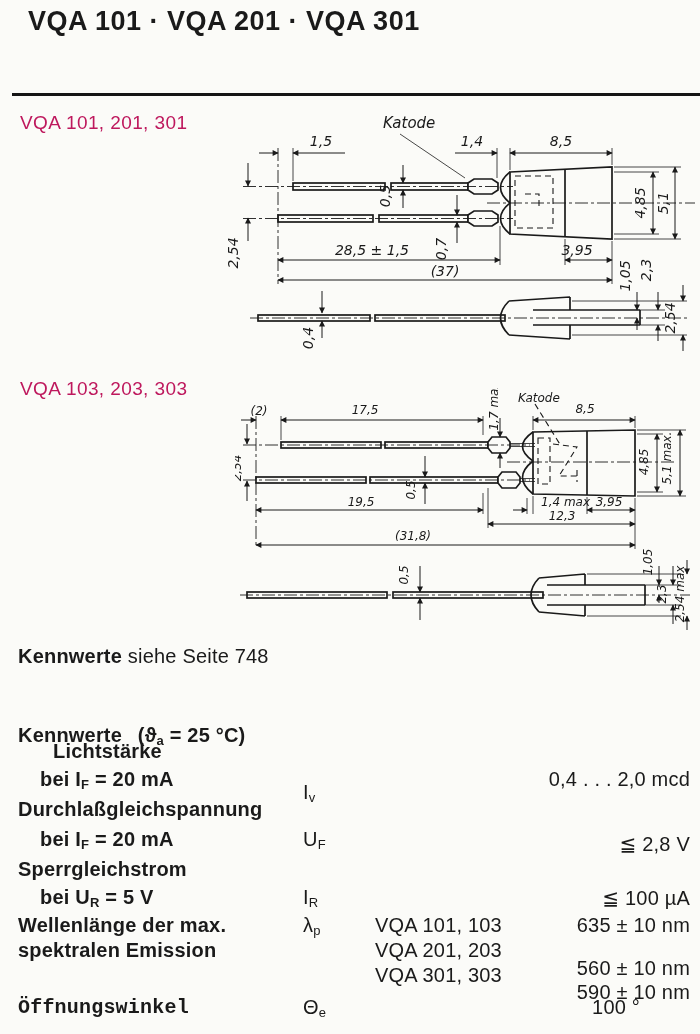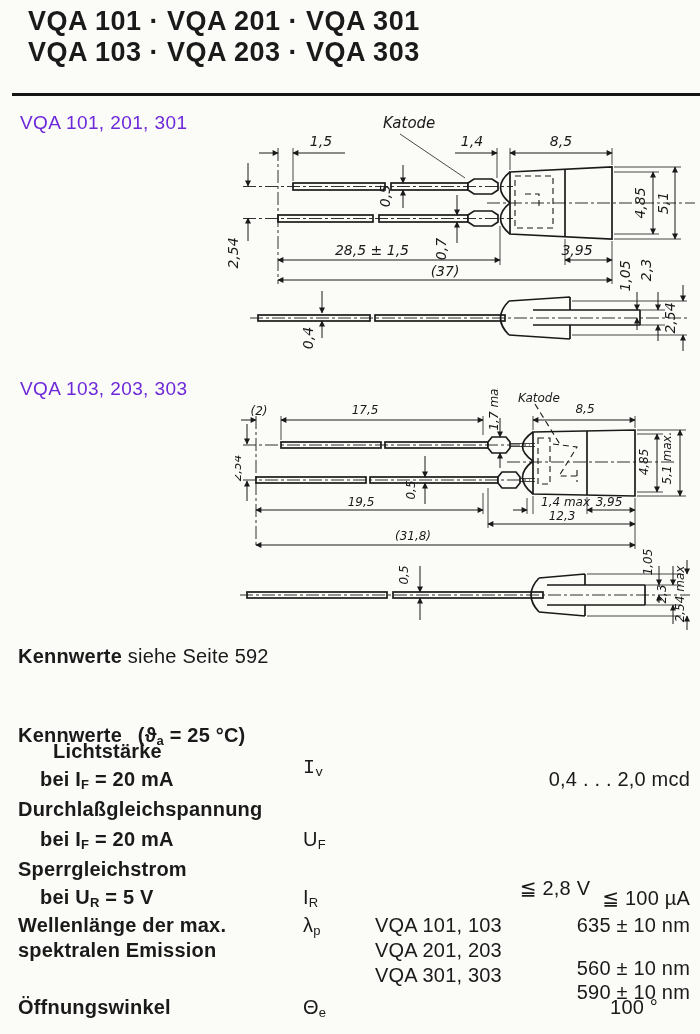--- a/index.html
+++ b/index.html
@@ -1,48 +1,47 @@
 <!DOCTYPE html>
 <html><head>
 <meta charset="utf-8">
 <style>
   html,body{margin:0;padding:0;background:#e8e8e6;}
   .sheet{position:relative;width:700px;height:1034px;background:#fbfbf8;color:#1a1a1a;
          font-family:"Liberation Sans",sans-serif;overflow:hidden;}
   .abs{position:absolute;}
   .title{left:28px;top:6px;font-size:27px;font-weight:700;letter-spacing:.5px;line-height:31px;white-space:nowrap;}
   .rule{left:12px;top:93px;width:688px;height:3px;background:#151515;}
-  .seclab{font-size:19px;font-weight:400;letter-spacing:.4px;color:#6d28d9;}
+  .seclab{font-size:19px;font-weight:400;letter-spacing:.4px;color:#be185d;}
   .txt{font-size:20px;letter-spacing:.2px;white-space:nowrap;}
   .b{font-weight:700;}
   sub{font-size:13px;vertical-align:-3px;font-weight:inherit;}
   .c-param{position:absolute;left:18px;}
   .c-cond{position:absolute;left:40px;}
   .c-sym{position:absolute;left:303px;}
   .c-var{position:absolute;left:375px;}
   .c-val{position:absolute;left:420px;width:270px;text-align:right;}
-  .c-val-angle{position:absolute;left:416px;width:242px;text-align:right;}
+  .c-val-angle{position:absolute;left:398px;width:242px;text-align:right;}
   svg{position:absolute;}
   .o{fill:none;stroke:#1a1a1a;stroke-width:1.7;}
   .of{fill:#fbfbf8;stroke:#1a1a1a;stroke-width:1.7;}
   .e{fill:none;stroke:#1a1a1a;stroke-width:.8;}
   .d{fill:none;stroke:#1a1a1a;stroke-width:1;}
   .cl{fill:none;stroke:#1a1a1a;stroke-width:.9;stroke-dasharray:13 3 3 3;}
   .dsh{fill:none;stroke:#1a1a1a;stroke-width:1.1;stroke-dasharray:6 4;}
   .lab{font:italic 14px "DejaVu Sans",sans-serif;fill:#1a1a1a;}
   .labk{font:italic 15px "DejaVu Sans",sans-serif;fill:#1a1a1a;}
   .labs{font:italic 12px "DejaVu Sans",sans-serif;fill:#1a1a1a;}
 </style>
 </head>
 <body>
 
 <div class="sheet">
 
   <div class="abs title" style="top:6px;">VQA 101 · VQA 201 · VQA 301</div>
-  <div class="abs title" style="top:37px;">VQA 103 · VQA 203 · VQA 303</div>
   <div class="abs rule"></div>
 
   <div class="abs seclab" style="left:20px;top:112px;">VQA 101, 201, 301</div>
 
   <svg style="left:225px;top:108px;" width="475" height="262" viewBox="0 0 475 262">
     <defs>
       <marker id="ar1" viewBox="0 0 10 10" refX="9" refY="5" markerWidth="9" markerHeight="6" orient="auto-start-reverse">
         <path d="M0,0 L10,5 L0,10 z" fill="#1a1a1a"></path>
       </marker>
     </defs>
@@ -196,53 +195,53 @@
     <text class="labs" transform="translate(413,74) rotate(-90)" text-anchor="middle">4,85</text>
     <text class="labs" transform="translate(436,70) rotate(-90)" text-anchor="middle">5,1 max.</text>
     <text class="labs" transform="translate(173,187) rotate(-90)" text-anchor="middle">0,5</text>
     <text class="labs" transform="translate(417,174) rotate(-90)" text-anchor="middle">1,05</text>
     <text class="labs" transform="translate(431,206) rotate(-90)" text-anchor="middle">2,3</text>
     <text class="labs" transform="translate(449,206) rotate(-90)" text-anchor="middle">2,54 max</text>
   </svg>
 
   <div class="abs txt" style="left:18px;top:645px;">
     <span class="b">Kennwerte</span>
-    <span>siehe Seite 592</span>
+    <span>siehe Seite 748</span>
   </div>
 
   <div class="abs txt" style="left:18px;top:708px;margin-top:16px;">
     <span class="b">Kennwerte</span>
     <span class="b" style="margin-left:10px;"><span>(ϑ</span><sub>a</sub><span> = 25 °C)</span></span>
   </div>
 
   <div class="abs txt b c-param" style="top:740px;margin-left:35px;">Lichtstärke</div>
 
   <div class="abs txt b c-cond" style="top:768px;"><span>bei I</span><sub>F</sub><span> = 20 mA</span></div>
-  <div class="abs txt c-sym" style="top:756px;font-family:Liberation Mono, monospace;"><span>I</span><sub>v</sub></div>
+  <div class="abs txt c-sym" style="top:781px;"><span>I</span><sub>v</sub></div>
   <div class="abs txt c-val" style="top:768px;text-align:right;">0,4 . . . 2,0 mcd</div>
 
   <div class="abs txt b c-param" style="top:798px;">Durchlaßgleichspannung</div>
 
   <div class="abs txt b c-cond" style="top:828px;"><span>bei I</span><sub>F</sub><span> = 20 mA</span></div>
   <div class="abs txt c-sym" style="top:828px;"><span>U</span><sub>F</sub></div>
-  <div class="abs txt c-val" style="top:876px;text-align:center;">≦ 2,8 V</div>
+  <div class="abs txt c-val" style="top:832px;">≦ 2,8 V</div>
 
   <div class="abs txt b c-param" style="top:858px;">Sperrgleichstrom</div>
 
   <div class="abs txt b c-cond" style="top:886px;"><span>bei U</span><sub>R</sub><span> = 5 V</span></div>
   <div class="abs txt c-sym" style="top:886px;"><span>I</span><sub>R</sub></div>
   <div class="abs txt c-val" style="top:886px;">≦ 100 µA</div>
 
   <div class="abs txt b c-param" style="top:939px;">spektralen Emission</div>
   <div class="abs txt b c-param" style="top:914px;">Wellenlänge der max.</div>
   <div class="abs txt c-sym" style="top:914px;"><span>λ</span><sub>p</sub></div>
   <div class="abs txt c-var" style="top:914px;text-align:center;">VQA 101, 103</div>
   <div class="abs txt c-val" style="top:914px;">635 ± 10 nm</div>
   <div class="abs txt c-var" style="top:939px;">VQA 201, 203</div>
   <div class="abs txt c-val" style="top:939px;margin-top:18px;">560 ± 10 nm</div>
   <div class="abs txt c-var" style="top:964px;">VQA 301, 303</div>
   <div class="abs txt c-val" style="top:964px;margin-top:17px;">590 ± 10 nm</div>
 
-  <div class="abs txt b c-param" style="top:996px;">Öffnungswinkel</div>
+  <div class="abs txt b c-param" style="top:996px;font-family:Liberation Mono, monospace;">Öffnungswinkel</div>
   <div class="abs txt c-sym" style="top:996px;"><span>Θ</span><sub>e</sub></div>
   <div class="abs txt c-val-angle" style="top:996px;">100 °</div>
 
 </div>
 
 </body></html>

